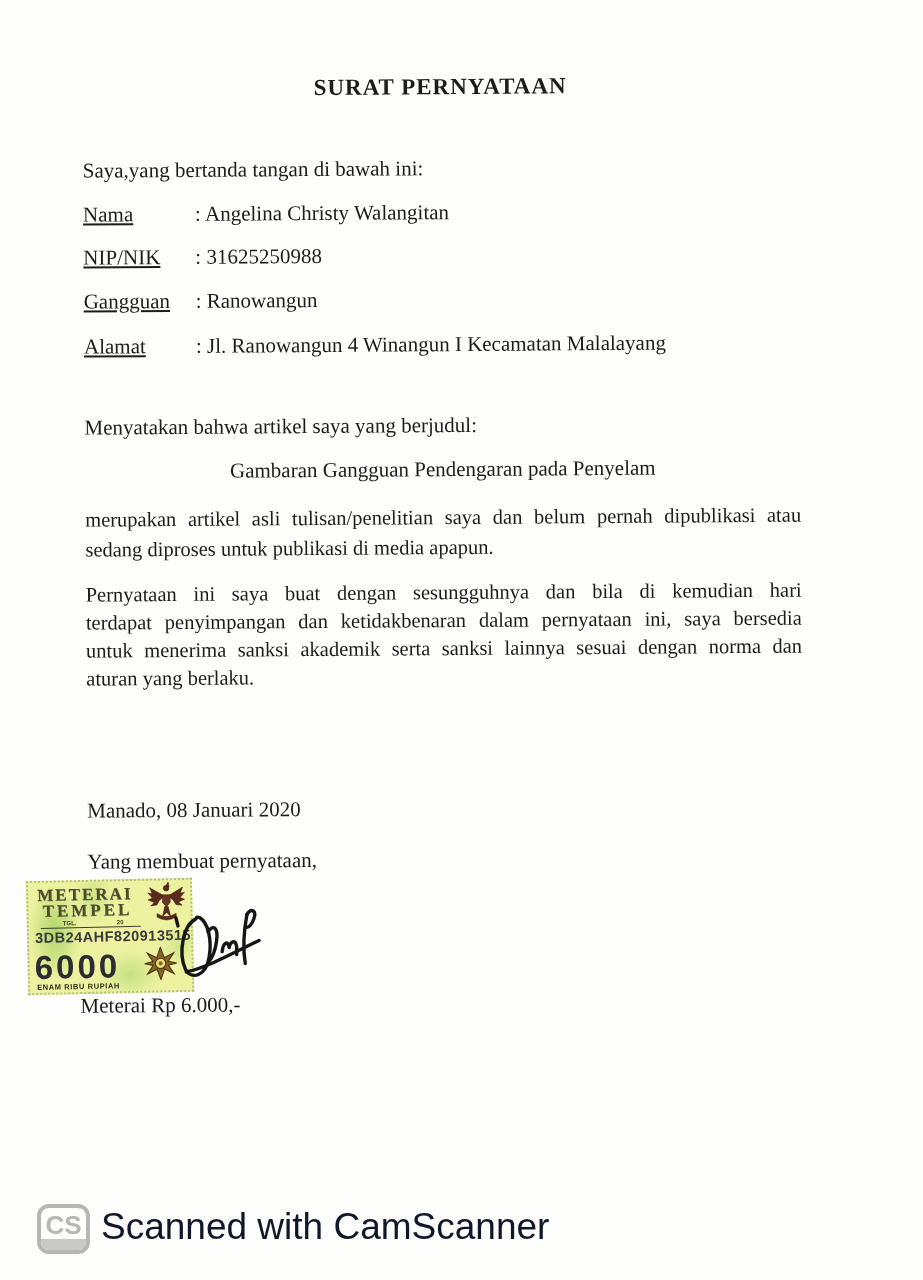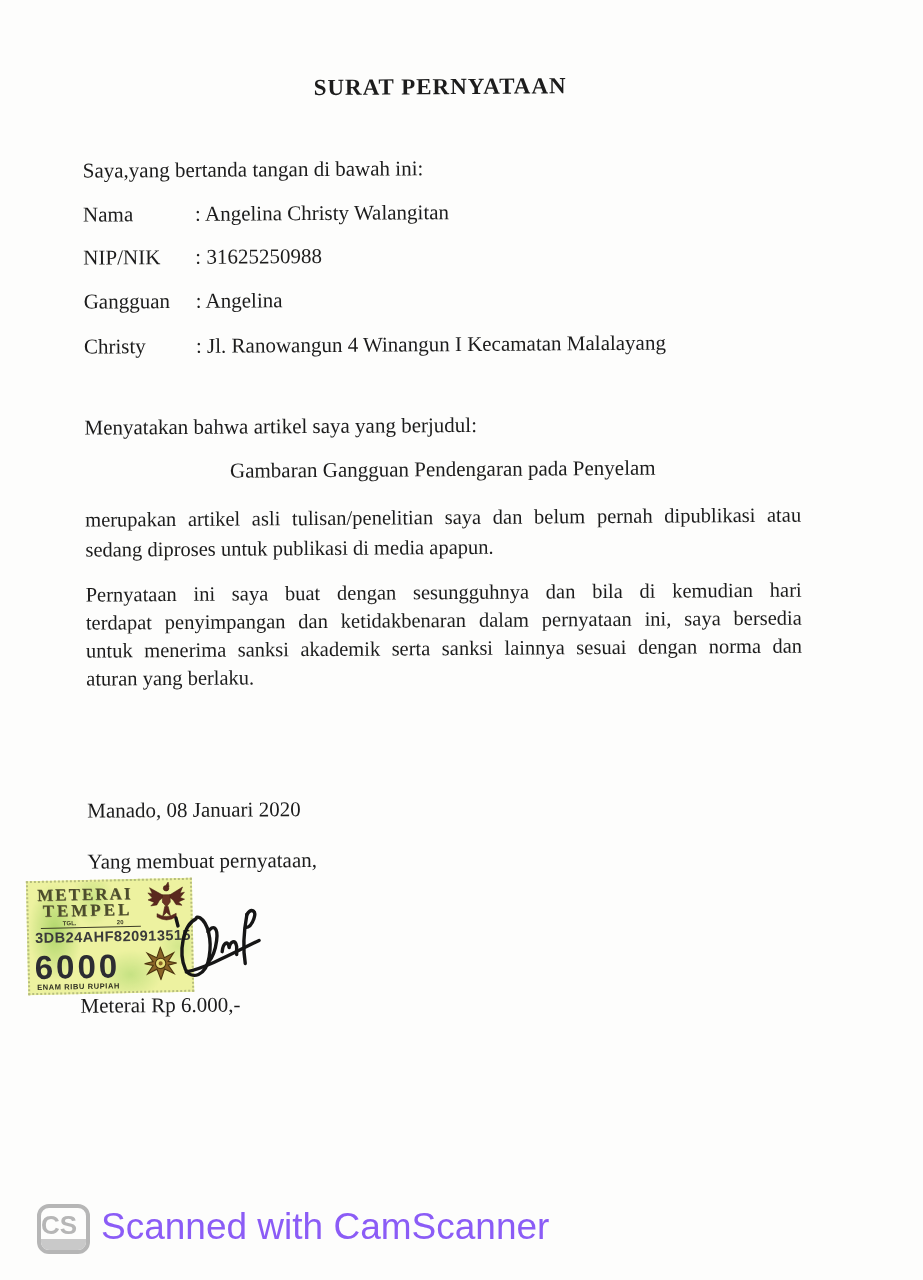--- a/index.html
+++ b/index.html
@@ -12,21 +12,21 @@
 
   .doc-title {
     position:absolute; top:74px; left:86px; width:716px;
     text-align:center; font-weight:bold; font-size:23px; letter-spacing:1px;
     white-space:nowrap;
   }
   .tline { position:absolute; font-size:21px; white-space:nowrap; }
   .intro   { top:156px; left:86px; }
   .f-row   { left:86px; }
   .f-row-0 { top:200px; } .f-row-1 { top:243px; } .f-row-2 { top:287px; } .f-row-3 { top:332px; }
-  .f-label { display:inline-block; width:112px; }
+  .f-label { display:inline-block; width:112px;text-decoration:underline; }
   .lead    { top:413px; left:86px; }
   .article-title {
     position:absolute; top:457px; left:86px; width:716px;
     text-align:center; font-size:21px; white-space:nowrap;
   }
   .para { position:absolute; left:86px; width:716px; font-size:20.5px; }
   .para-1 { top:502px; } .para-2 { top:578px; }
   .para-1 .ln { height:30px; line-height:30px; }
   .para-2 .ln { height:28px; line-height:28px; }
   .jl  { text-align:justify; text-align-last:justify; }
@@ -80,53 +80,53 @@
   .meterai-note { top:991px; left:78px; font-size:21px; }
 
   
   .cs-footer { position:absolute; left:37px; top:1204px; height:52px; }
   .cs-logo {
     position:absolute; left:0; top:0; width:53px; height:50px;
     border:4px solid #b6b6b6; border-radius:12px; box-sizing:border-box;
     background:#fdfdfc; overflow:hidden;
   }
   .cs-logo-text {
-    position:absolute; top:2px; left:0; width:100%; text-align:left;
+    position:absolute; top:2px; left:0; width:100%; text-align:center;
     font-family:"Liberation Sans", sans-serif; font-weight:bold; font-size:26px;
     color:#b6b6b6; letter-spacing:0;
   }
   .cs-logo-strip {
     position:absolute; left:0; bottom:0; width:100%; height:11px; background:#c9c9c9;
   }
   .cs-text {
     position:absolute; left:64px; top:2px; white-space:nowrap;
-    font-family:"Liberation Sans", sans-serif; font-size:37px; color:#8b5cf6;
+    font-family:"Liberation Sans", sans-serif; font-size:37px; color:#0f172a;
   }
 </style>
 </head>
 <body>
 
 <div class="page">
   <div class="scan">
 
     <div class="doc-title">SURAT PERNYATAAN</div>
 
     <div class="tline intro">Saya,yang bertanda tangan di bawah ini:</div>
 
     <div class="tline f-row f-row-0">
       <span class="f-label">Nama</span><span>: Angelina Christy Walangitan</span>
     </div>
     <div class="tline f-row f-row-1">
       <span class="f-label">NIP/NIK</span><span>: 31625250988</span>
     </div>
     <div class="tline f-row f-row-2">
-      <span class="f-label">Gangguan</span><span>: Angelina</span>
+      <span class="f-label">Gangguan</span><span>: Ranowangun</span>
     </div>
     <div class="tline f-row f-row-3">
-      <span class="f-label">Christy</span><span>: Jl. Ranowangun 4 Winangun I Kecamatan Malalayang</span>
+      <span class="f-label">Alamat</span><span>: Jl. Ranowangun 4 Winangun I Kecamatan Malalayang</span>
     </div>
 
     <div class="tline lead">Menyatakan bahwa artikel saya yang berjudul:</div>
 
     <div class="article-title">Gambaran Gangguan Pendengaran pada Penyelam</div>
 
     <div class="para para-1">
       <div class="ln jl">merupakan artikel asli tulisan/penelitian saya dan belum pernah dipublikasi atau</div>
       <div class="ln jll">sedang diproses untuk publikasi di media apapun.</div>
     </div>

